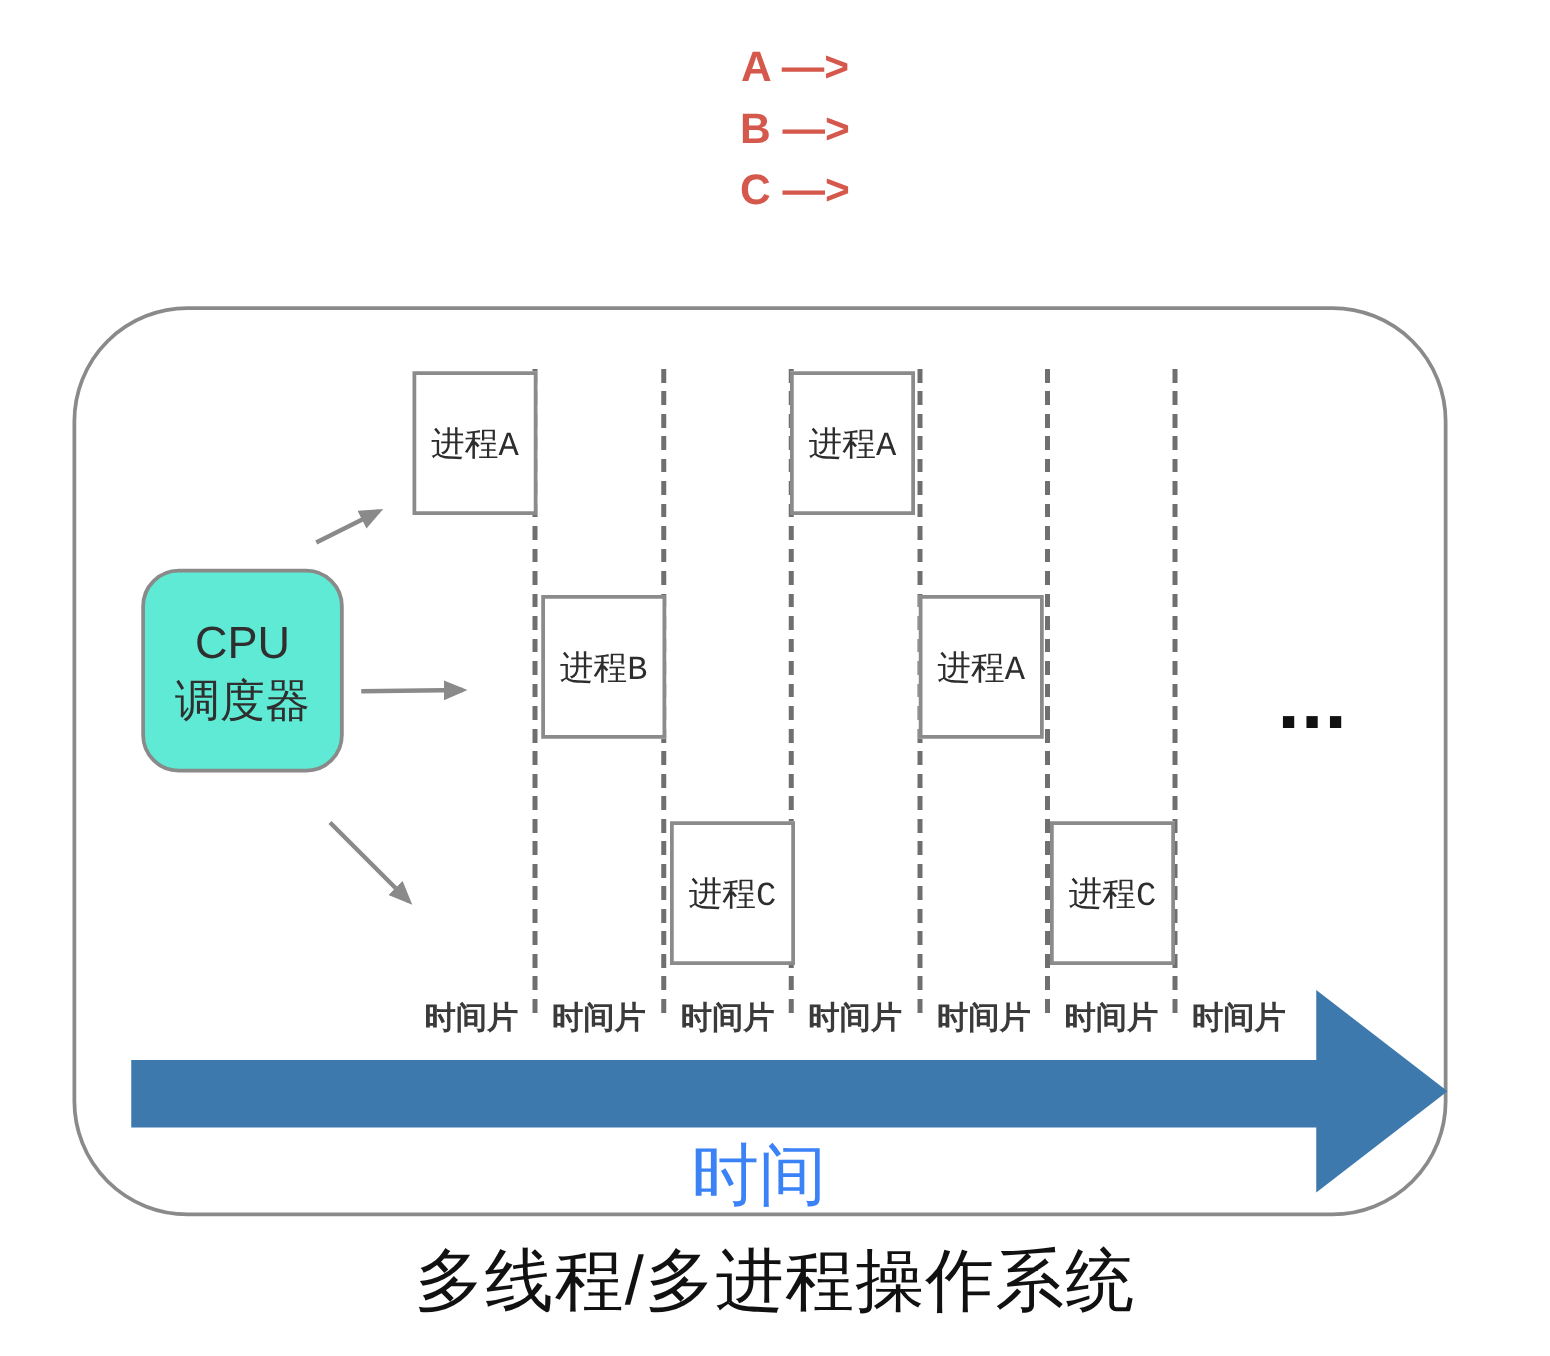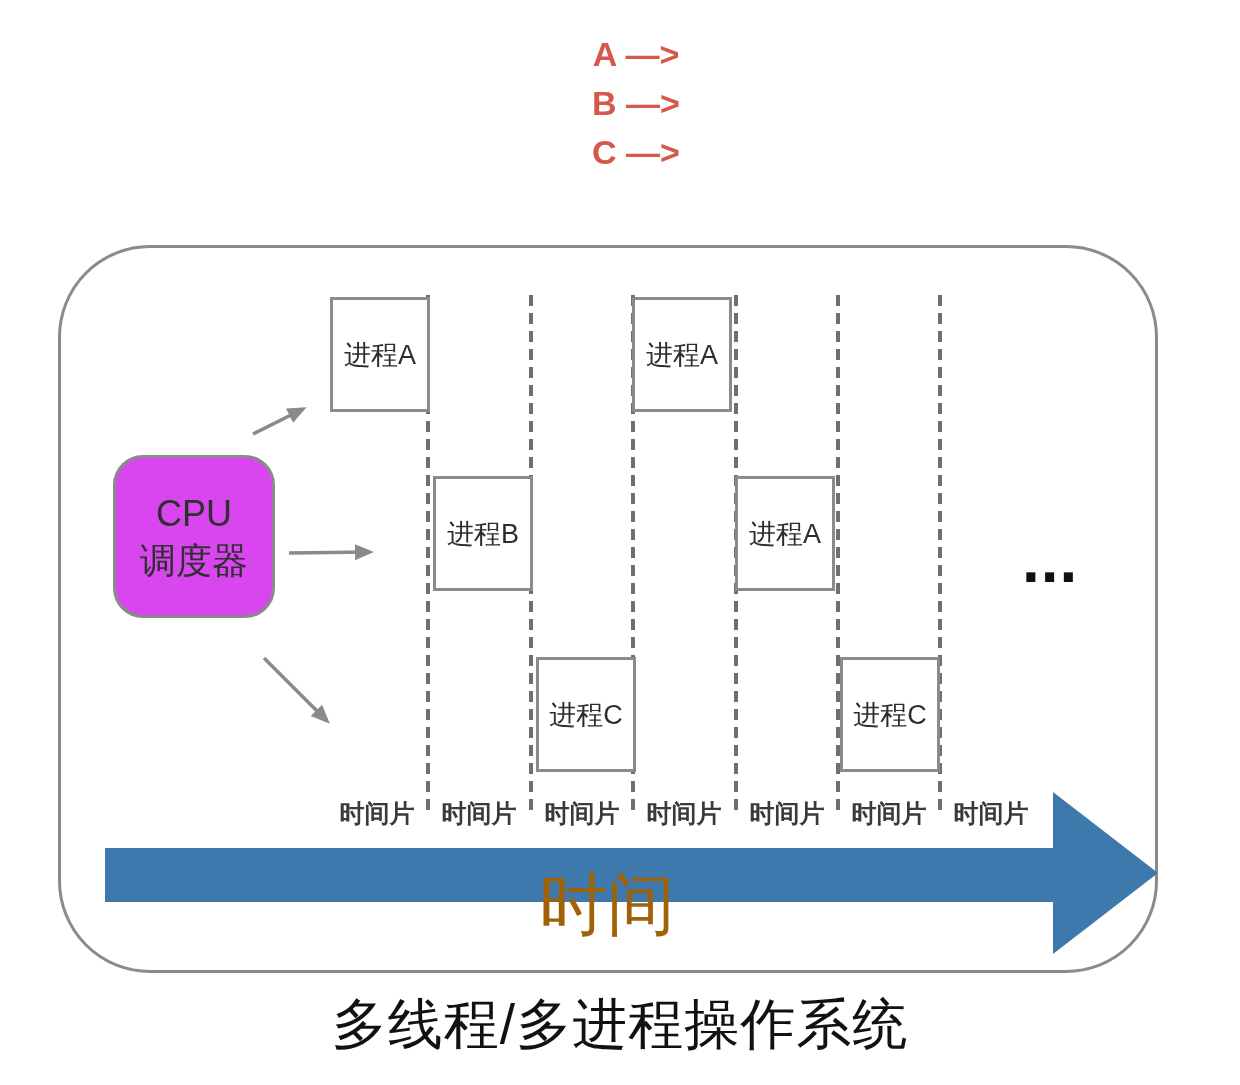--- a/index.html
+++ b/index.html
@@ -24,39 +24,39 @@
     width: 1100px; height: 728px;
     border: 3px solid #8a8a8a; border-radius: 92px;
     background: transparent;
   }
 
   
   .cpu-box {
     position: absolute; left: 113px; top: 455px;
     width: 162px; height: 163px;
     border: 3px solid #8a8a8a; border-radius: 30px;
-    background: #d946ef;
+    background: #5eead4;
     display: flex; flex-direction: column; align-items: center; justify-content: center;
     font-size: 36px; line-height: 47px; color: #2f2f2f;
   }
 
   
   .vsep {
     position: absolute; top: 295px; width: 4px; height: 517px;
     background: repeating-linear-gradient(to bottom, #6f6f6f 0 11px, transparent 11px 18px);
   }
   .vsep.s1 { left: 426px; } .vsep.s2 { left: 529px; } .vsep.s3 { left: 631px; }
   .vsep.s4 { left: 734px; } .vsep.s5 { left: 836px; } .vsep.s6 { left: 938px; }
 
   
   .pbox {
     position: absolute; width: 100px; height: 115px;
     border: 3px solid #8b8b8b; background: #ffffff;
     display: flex; align-items: center; justify-content: center;
-    font-size: 27px; color: #2d2d2d; white-space: nowrap;
+    font-size: 27px; color: #2d2d2d; white-space: nowrap; font-family: Liberation Mono, monospace;
   }
   .pbox.b1 { left: 330px; top: 297px; }
   .pbox.b2 { left: 632px; top: 297px; }
   .pbox.b3 { left: 433px; top: 476px; }
   .pbox.b4 { left: 735px; top: 476px; }
   .pbox.b5 { left: 536px; top: 657px; }
   .pbox.b6 { left: 840px; top: 657px; }
 
   
   .slice-label {
@@ -76,22 +76,22 @@
   }
 
   
   .arrow-layer {
     position: absolute; left: 0; top: 0; width: 1240px; height: 1085px;
     pointer-events: none;
   }
 
   
   .time-label {
-    position: absolute; left: 457px; top: 860px; width: 300px;
-    text-align: center; font-size: 68px; color: #a16207;
+    position: absolute; left: 457px; top: 904px; width: 300px;
+    text-align: center; font-size: 54px; color: #3b82f6;
   }
 
   
   .caption {
     position: absolute; left: 0; top: 988px; width: 1240px;
     text-align: center; font-size: 55px; color: #111111;
     letter-spacing: 1px;
   }
 </style>
 </head>

